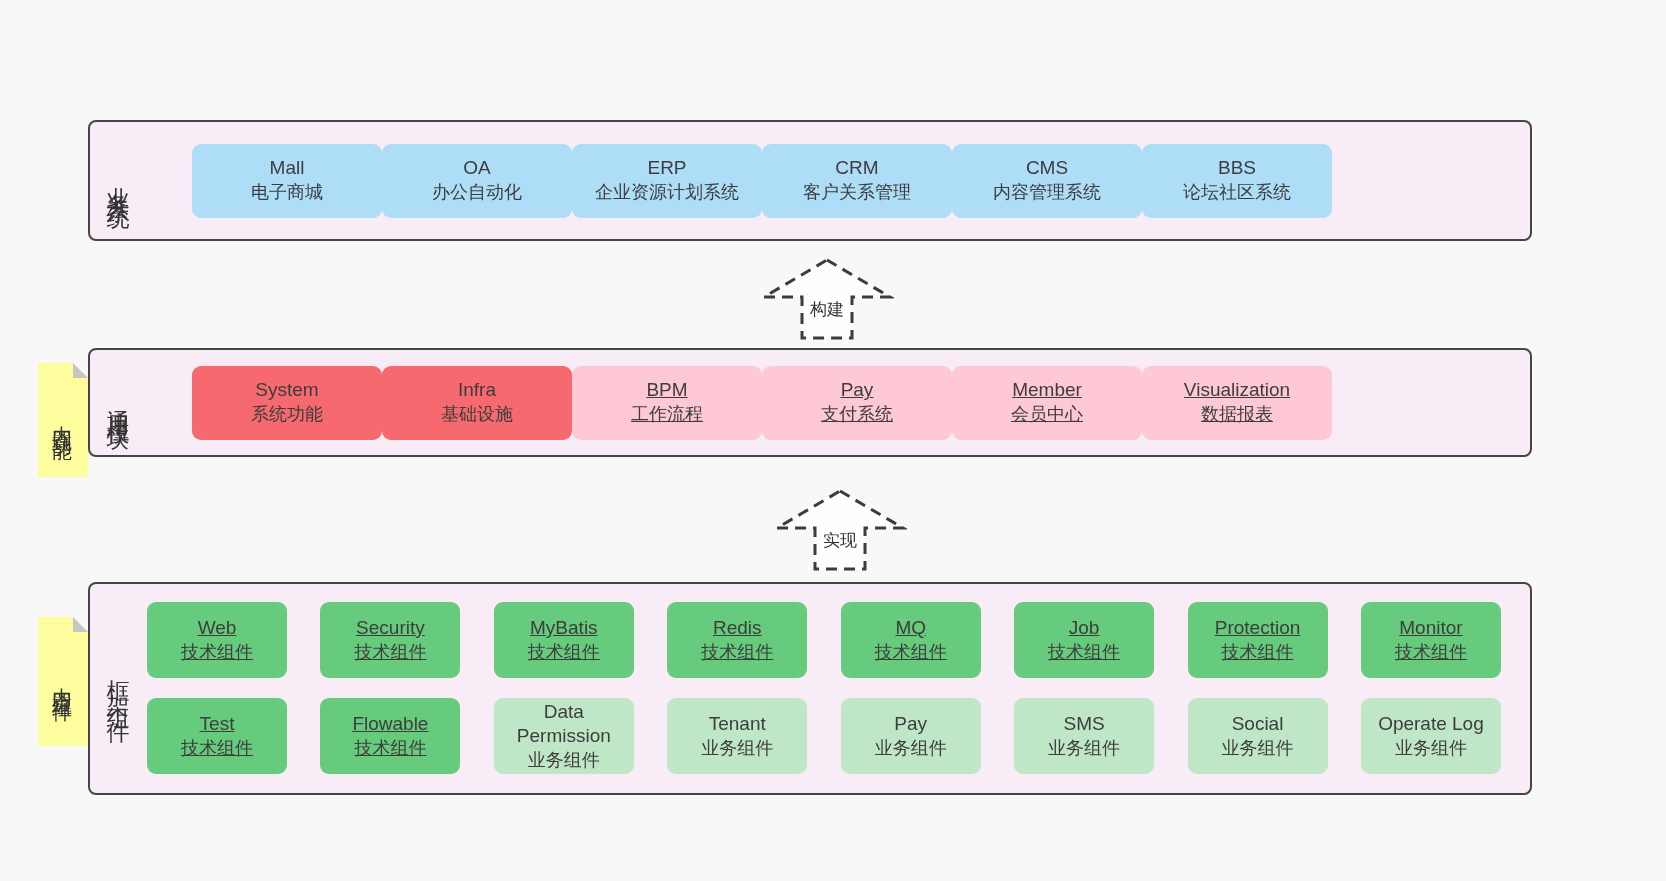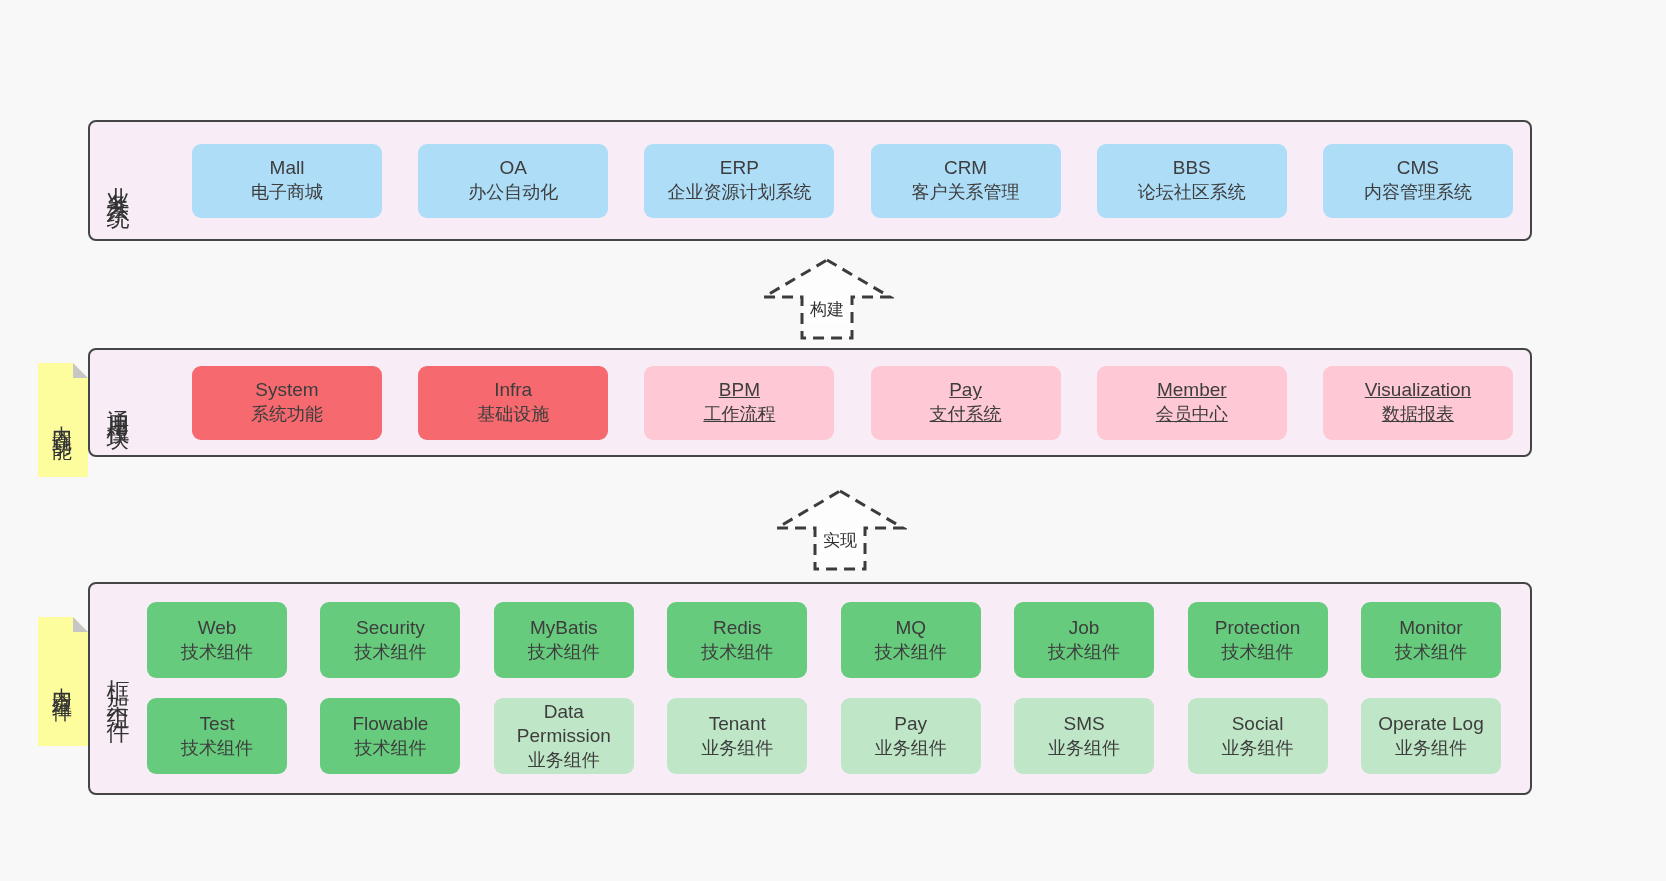--- a/index.html
+++ b/index.html
@@ -19,40 +19,40 @@
   .layer-label {
     position:absolute; left:0; top:0; bottom:0; width:58px;
     display:flex; align-items:center; justify-content:center;
     font-size:23px; color:#333;
   }
   .vtext { writing-mode:vertical-rl; text-orientation:upright; letter-spacing:6px; }
   .layer-components .vtext { letter-spacing:14px; }
 
   .boxrow {
     position:absolute; left:57px; right:17px; top:0; bottom:0;
-    display:flex; align-items:center; justify-content:space-between;padding-left:45px;
+    display:flex; align-items:center; justify-content:flex-start;padding-left:45px;
   }
   .rows2 {
     position:absolute; left:57px; right:29px; top:18px; bottom:19px;
     display:flex; flex-direction:column; justify-content:space-between;
   }
   .row8 { display:flex; justify-content:space-between; }
 
   .box {
     display:flex; flex-direction:column; align-items:center; justify-content:center;
     border-radius:9px; text-align:center; line-height:1.3; box-sizing:border-box; padding:4px;
   }
   .box-lg { width:190px; height:74px; }
   .box-sm { width:140px; height:76px; }
   .box .t { font-size:19px; }
   .box .s { font-size:18px; }
   .blue   { background:#aeddf8; }
   .red    { background:#f5696f; }
   .pink   { background:#fec9d4;text-decoration:underline; }
-  .gdark  { background:#66cb7c; }
+  .gdark  { background:#66cb7c;text-decoration:underline; }
   .glight { background:#bfe6c6; }
 
   .sticky {
     position:absolute; left:38px; width:50px; z-index:3;
     background:#fdfd9d;
     clip-path: polygon(0 0, calc(100% - 15px) 0, 100% 15px, 100% 100%, 0 100%);
     display:flex; align-items:center; justify-content:center;
   }
   .sticky-modules    { top:363px; height:114px; }
   .sticky-components { top:617px; height:129px; }
@@ -94,26 +94,26 @@
       </div>
       <div class="box box-lg blue">
         <span class="t">ERP</span>
         <span class="s">企业资源计划系统</span>
       </div>
       <div class="box box-lg blue">
         <span class="t">CRM</span>
         <span class="s">客户关系管理</span>
       </div>
       <div class="box box-lg blue">
+        <span class="t">CMS</span>
+        <span class="s">内容管理系统</span>
+      </div>
+      <div class="box box-lg blue">
         <span class="t">BBS</span>
         <span class="s">论坛社区系统</span>
-      </div>
-      <div class="box box-lg blue">
-        <span class="t">CMS</span>
-        <span class="s">内容管理系统</span>
       </div>
     </div>
   </div>
 
   <div class="arrow arrow-build">
     <svg width="134" height="84" viewBox="0 0 134 84">
       <polygon points="67,3 130,40 92,40 92,81 42,81 42,40 4,40" fill="#fdfdfd" stroke="#3c3c3c" stroke-width="3" stroke-dasharray="11,7"></polygon>
     </svg>
     <span class="arrow-label">构建</span>
   </div>

